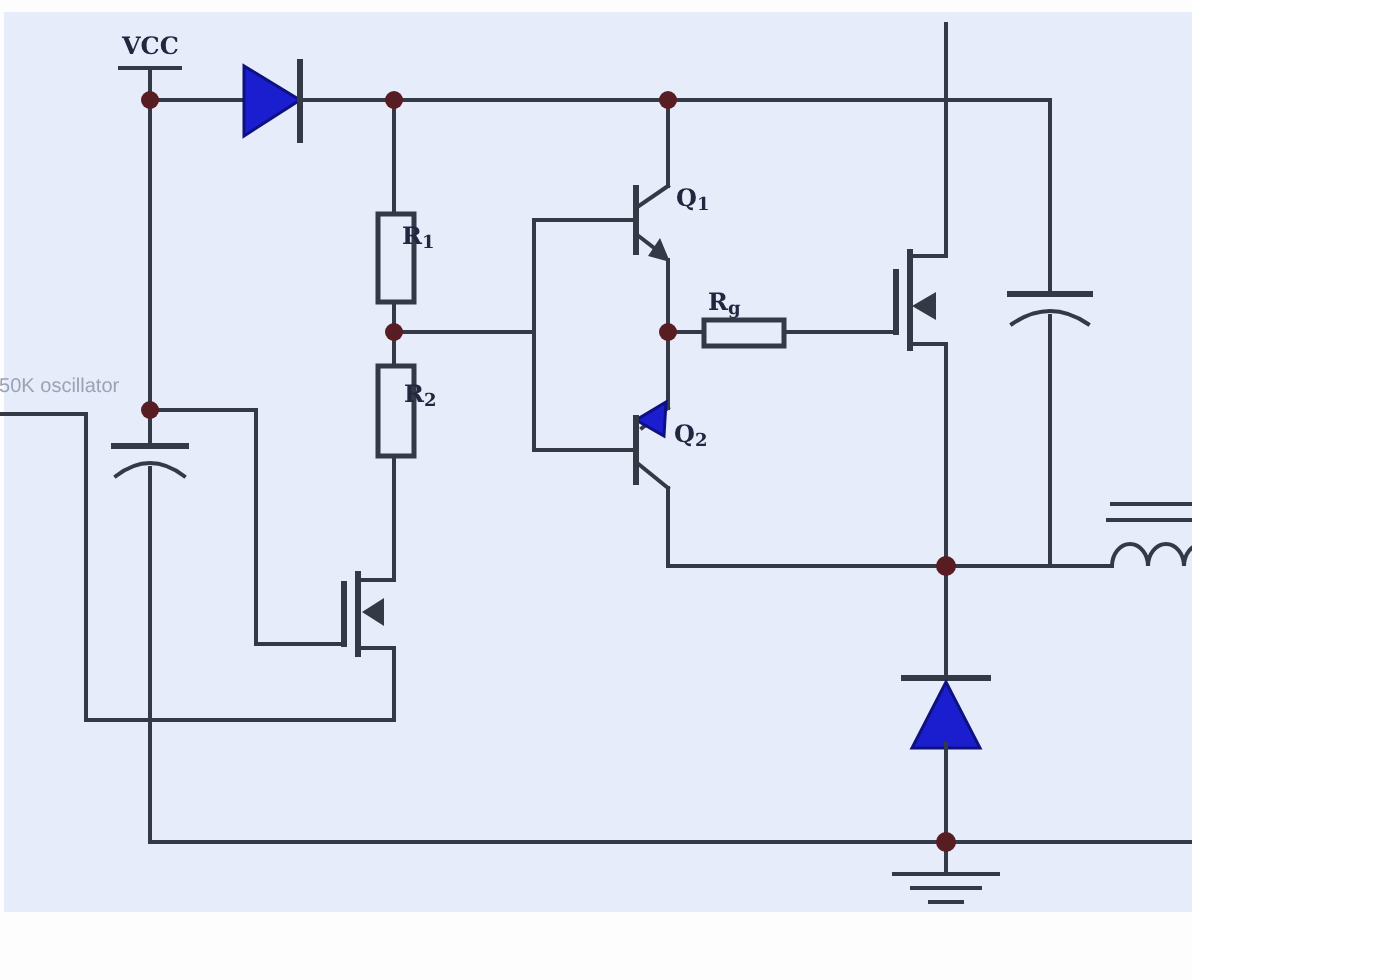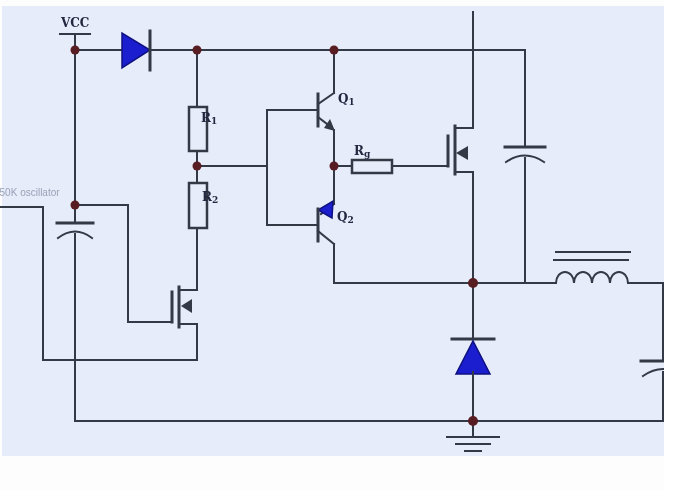--- a/index.html
+++ b/index.html
@@ -1,16 +1,16 @@
 <!DOCTYPE html>
 <html style="--c-page: #fdfdfd; --c-canvas: #e7ecfa; --c-wire: #343946; --c-dot: #571d22; --c-blue: #1a1ecf; --c-blueDark: #0e1180; --c-label: #23263f; --c-note: #9aa2b5;"><head>
 <meta charset="utf-8">
 <style>
   html,body{margin:0;padding:0;background:#ffffff;}
-  .page{position:relative;width:664px;height:490px;background:var(--c-page,#fdfdfd);overflow:hidden;
+  .page{position:relative;width:596px;height:490px;background:var(--c-page,#fdfdfd);overflow:hidden;
         font-family:"Liberation Sans",sans-serif;}
   svg{display:block}
   .wire{fill:none;stroke:var(--c-wire,#343946);stroke-width:2;stroke-linecap:square;stroke-linejoin:miter}
   .wire3{fill:none;stroke:var(--c-wire,#343946);stroke-width:3;stroke-linecap:square}
   .warrow{fill:var(--c-wire,#343946);stroke:none}
   .dot{fill:var(--c-dot,#571d22);stroke:none}
   .bluefill{fill:var(--c-blue,#1a1ecf);stroke:var(--c-blueDark,#0e1180);stroke-width:1.5}
   .compfill{fill:var(--c-canvas,#e7ecfa)}
   .lbl{font-family:"DejaVu Serif",serif;font-size:12px;font-weight:bold;fill:var(--c-label,#23263f)}
   .sub{font-size:9px}

